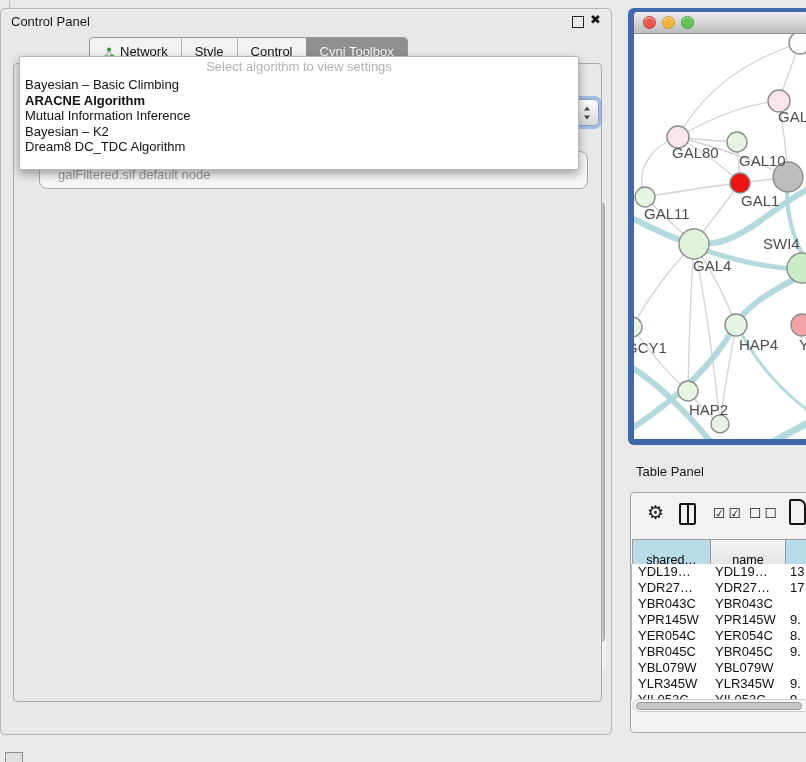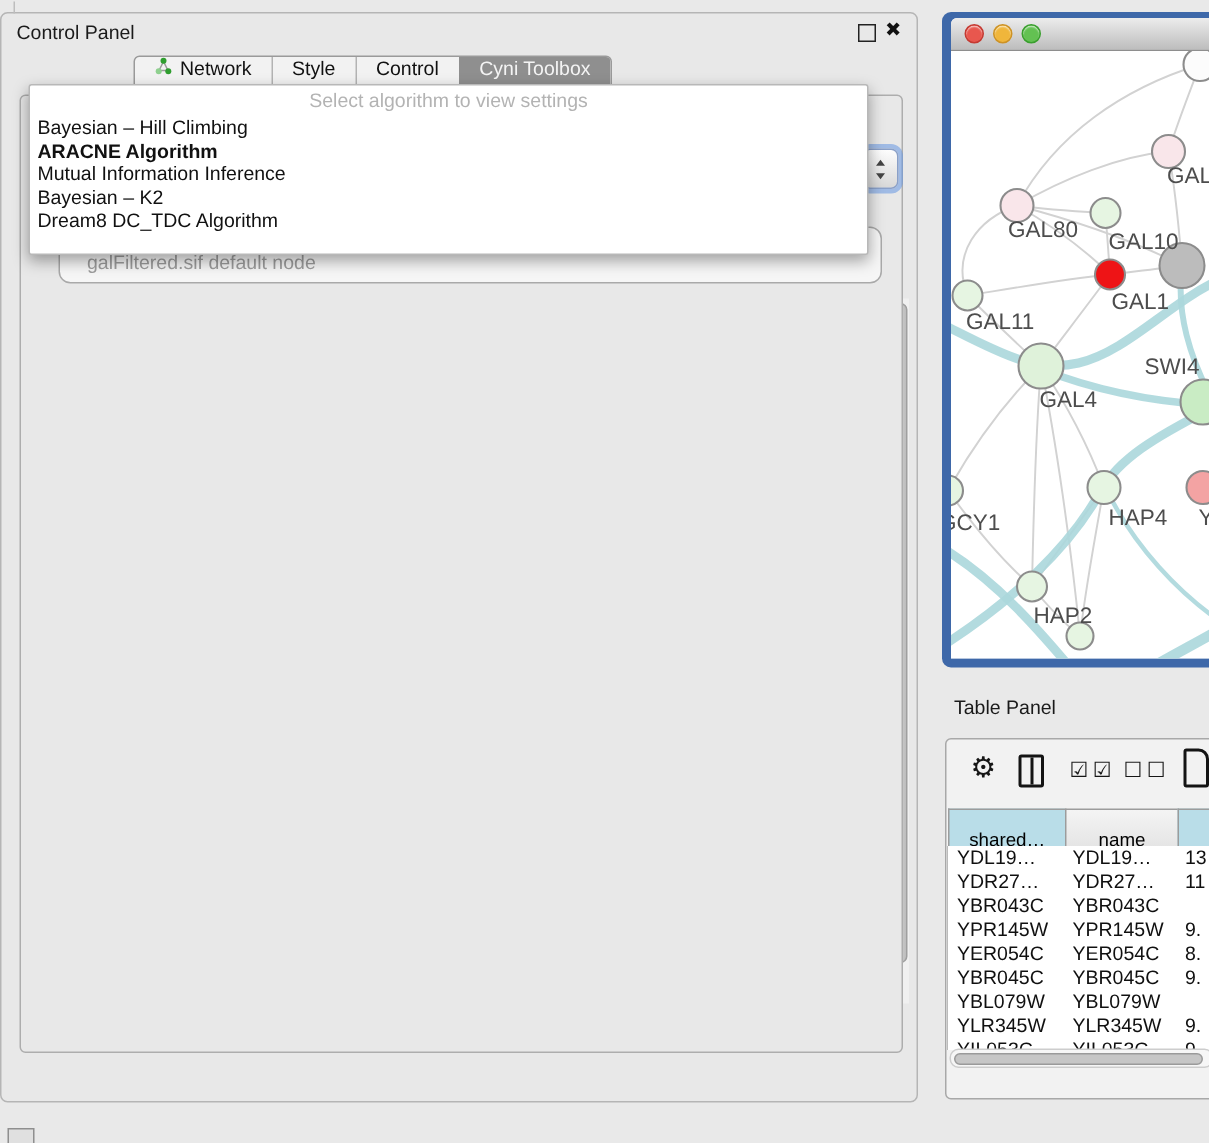--- a/index.html
+++ b/index.html
@@ -9,21 +9,21 @@
   .cp{position:absolute;left:0;top:8px;width:612px;height:727px;background:#e8e8e8;
       border:1px solid #b5b5b5;border-radius:5px;box-sizing:border-box;}
   .cp-title{position:absolute;left:10px;top:5px;font-size:13px;color:#1a1a1a;}
   .float-btn{position:absolute;left:571px;top:7px;width:10px;height:10px;border:1.5px solid #222;background:transparent;}
   .close-btn{position:absolute;left:589px;top:3px;font-size:13px;font-weight:bold;color:#111;}
   
   .tabbar{position:absolute;display:flex;height:23px;border:1px solid #9a9a9a;border-radius:4px;
       overflow:hidden;background:#f2f2f2;box-sizing:border-box;}
   #tabbar{left:88px;top:28px;}
   #btabbar{left:140px;top:698px;}
-  .tab{display:inline-flex;align-items:flex-start;gap:5px;padding:0 13px;font-size:13px;color:#111;
+  .tab{display:inline-flex;align-items:flex-end;gap:5px;padding:0 13px;font-size:13px;color:#111;
       border-left:1px solid #b3b3b3;white-space:nowrap;}
   .tab:first-child{border-left:none;}
   .tab.sel{background:#8f8f8f;color:#f4f4f4;border-left-color:#8f8f8f;}
   
   .content-panel{position:absolute;left:12px;top:54px;width:589px;height:639px;background:#e8e8e8;
       border:1px solid #adadad;border-radius:4px;box-sizing:border-box;z-index:1;}
   
   .bcombo{position:absolute;left:38px;top:142px;width:549px;height:38px;border:1px solid #a9a9a9;
       border-radius:8px;background:#f6f6f6;box-sizing:border-box;display:flex;align-items:flex-end;
       padding:0 0 6px 18px;font-size:13px;color:#9c9c9c;z-index:5;}
@@ -222,21 +222,21 @@
     </div>
 
   <div class="apply-btn">
       <span>Apply</span>
     </div>
 
 
   <div class="popup">
     <div class="popup-prompt">Select algorithm to view settings</div>
     <div id="pitems">
-        <div class="pitem">Bayesian – Hill Climbing</div>
+        <div class="pitem">Bayesian – Basic Climbing</div>
         <div class="pitem bold">ARACNE Algorithm</div>
         <div class="pitem">Mutual Information Inference</div>
         <div class="pitem">Bayesian – K2</div>
         <div class="pitem">Dream8 DC_TDC Algorithm</div>
       </div>
   </div>
 </div>
 
 <div class="netwin">
   <div class="netinner">
@@ -319,21 +319,21 @@
     </div>
   <div id="trows">
       <div class="trow">
         <span class="tc tc0">YDL19…</span>
         <span class="tc tc1">YDL19…</span>
         <span class="tc tc2">13</span>
       </div>
       <div class="trow">
         <span class="tc tc0">YDR27…</span>
         <span class="tc tc1">YDR27…</span>
-        <span class="tc tc2">11</span>
+        <span class="tc tc2">17</span>
       </div>
       <div class="trow">
         <span class="tc tc0">YBR043C</span>
         <span class="tc tc1">YBR043C</span>
         <span class="tc tc2"></span>
       </div>
       <div class="trow">
         <span class="tc tc0">YPR145W</span>
         <span class="tc tc1">YPR145W</span>
         <span class="tc tc2">9.</span>

